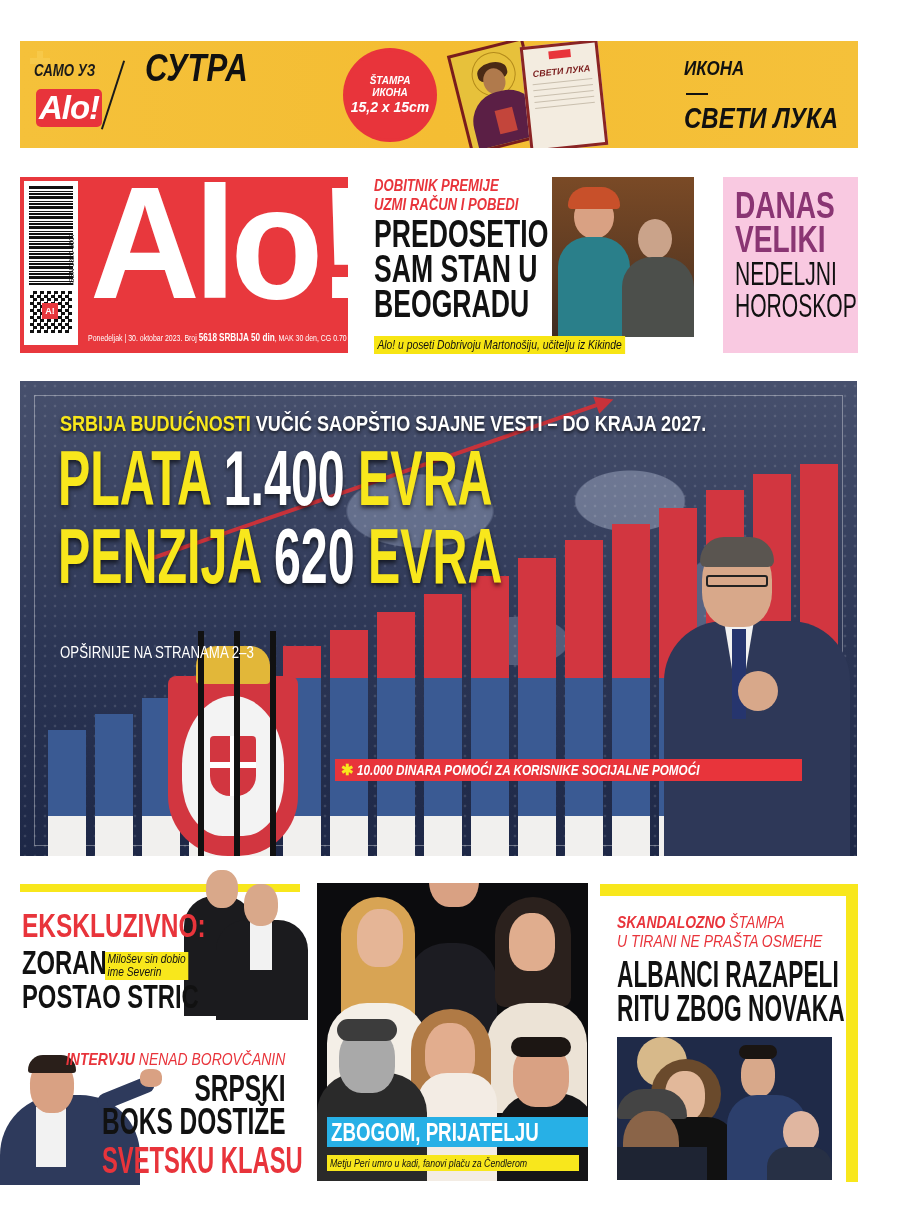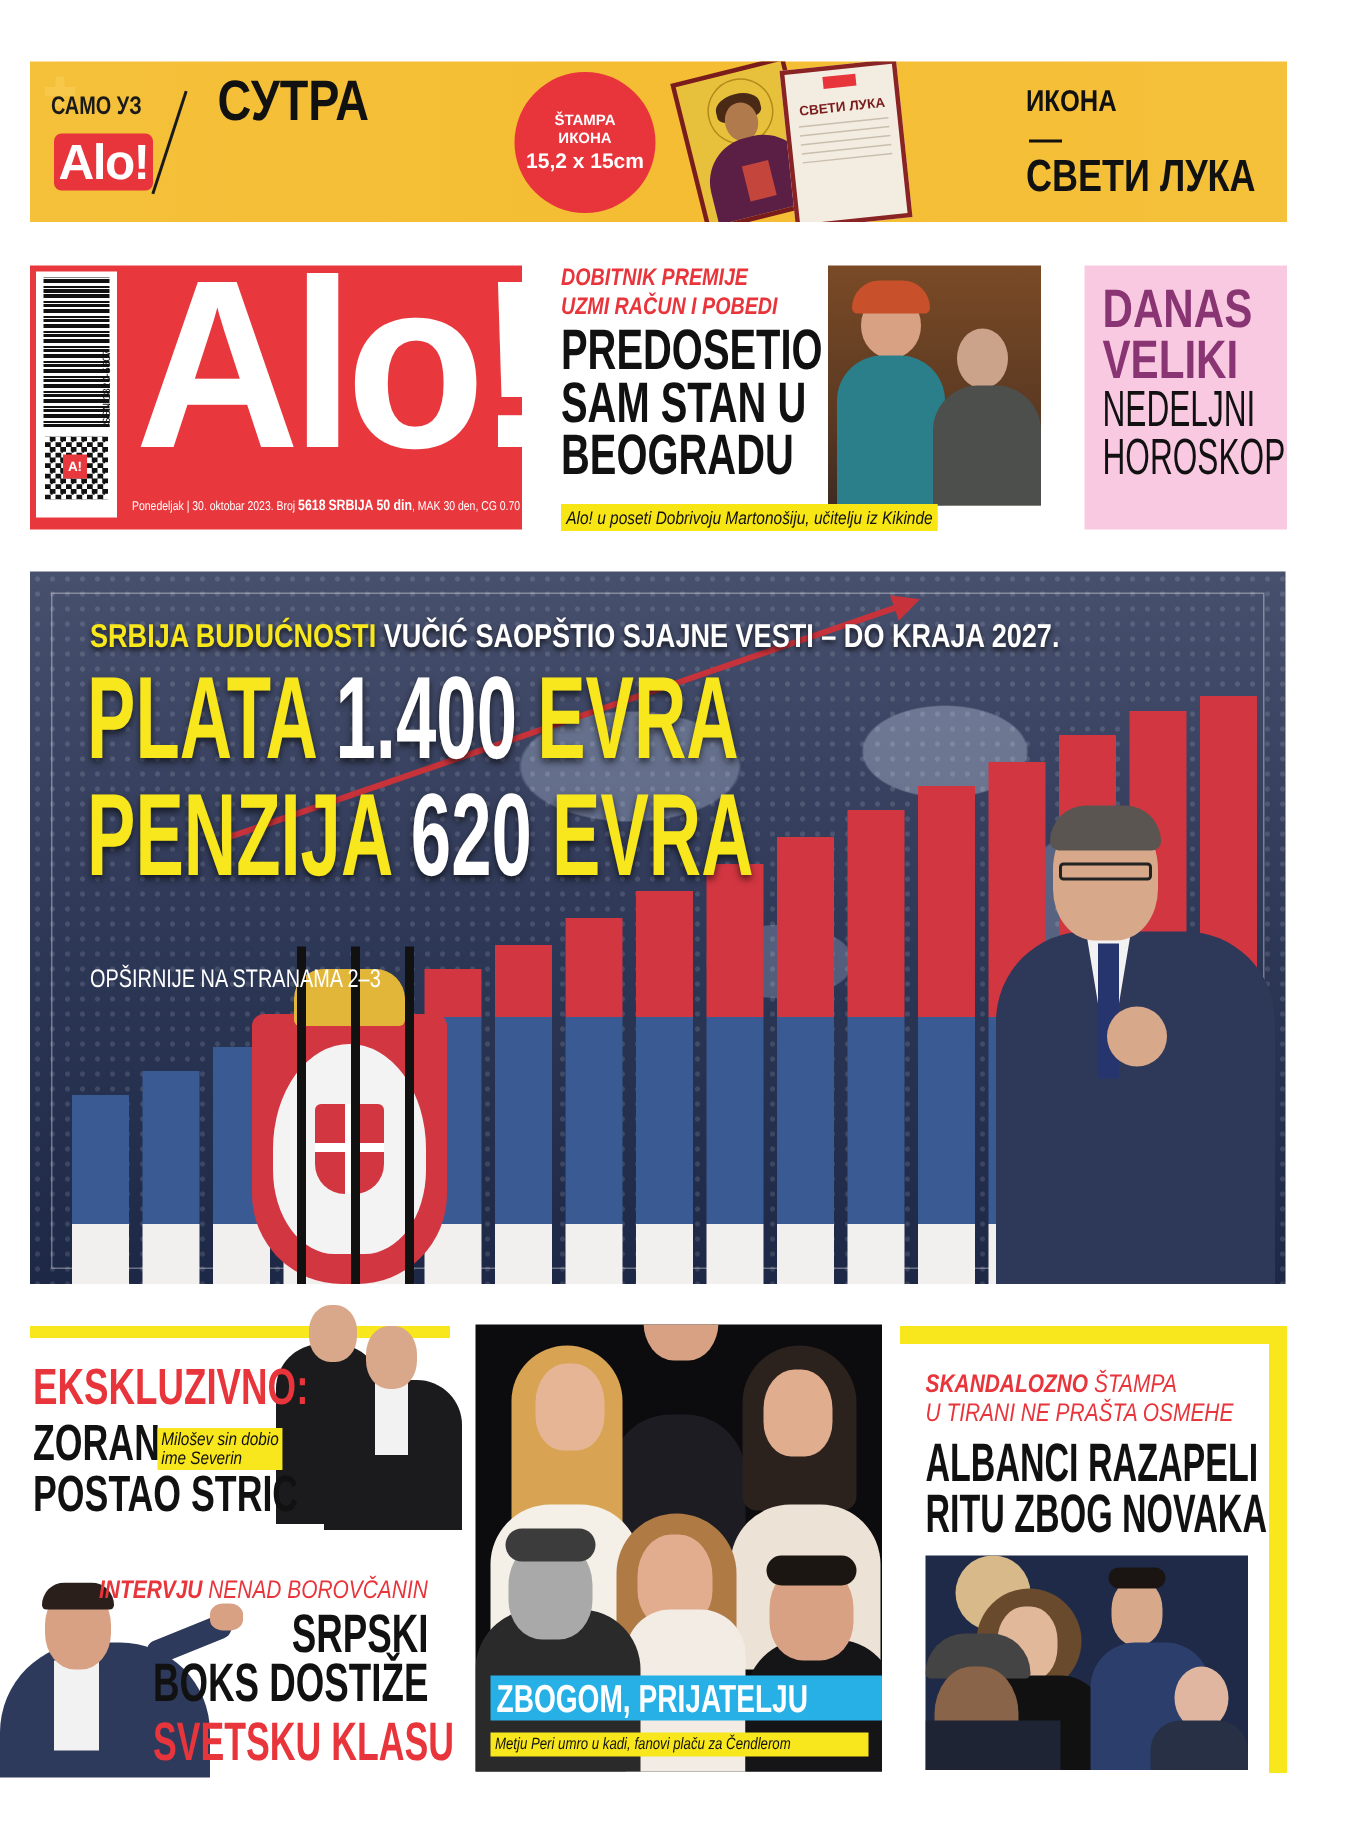--- a/index.html
+++ b/index.html
@@ -3,21 +3,21 @@
 <meta charset="utf-8">
 <style>
   * { box-sizing: border-box; margin: 0; padding: 0; }
   html, body { width: 900px; height: 1226px; background: #ffffff; overflow: hidden; }
   body { position: relative; font-family: "Liberation Sans", sans-serif; }
   .abs { position: absolute; }
 
   
   #promo { left: 20px; top: 41px; width: 838px; height: 107px;
     background: repeating-radial-gradient(circle at 20px 20px, #f6c23a 0 6px, #f3b52a 6px 14px), #f3b52a;
-    background: linear-gradient(90deg, #f5c13a, #f4bd33 50%, #f5c13a); overflow: hidden; }
+    background: linear-gradient(90deg, #f5c13a, #f4bd33 50%, #f5c13a); overflow: hidden; font-style: italic; }
   #promo .crosses { position: absolute; inset: 0; opacity: .35;
     background-image:
       linear-gradient(#fbd867 0 0), linear-gradient(#fbd867 0 0);
     background-size: 6px 20px, 20px 6px;
     background-position: 17px 10px, 10px 17px;
     background-repeat: no-repeat; }
   .samo { left: 14px; top: 20px; font-size: 17px; color: #1a1a1a; font-weight: 700; transform: scaleX(.78); transform-origin: left top; white-space: nowrap; }
   .alo-small { left: 16px; top: 48px; width: 66px; height: 38px; background: #e8343b; border-radius: 5px; color: #fff; font-size: 33px; font-weight: 700; line-height: 38px; text-align: center; letter-spacing: -1px; }
   .slash { left: 92px; top: 18px; width: 2px; height: 72px; background: #1a1a1a; transform: rotate(18deg); }
   .sutra { left: 125px; top: 6px; font-size: 38px; color: #111; font-weight: 700; transform: scaleX(.82); transform-origin: left top; white-space: nowrap; }
@@ -347,20 +347,23 @@
   <div class="pres">
     <div class="suit"></div>
     <div class="shirt"></div>
     <div class="tie"></div>
     <div class="head"></div>
     <div class="hairp"></div>
     <div class="glasses"></div>
     <div class="hand"></div>
   </div>
 
+  <div class="bullet" style="left:315px;top:378px">
+    <span class="star">✱</span><span class="t">10.000 DINARA POMOĆI ZA KORISNIKE SOCIJALNE POMOĆI</span>
+  </div>
 </div>
 
 <div class="yellow-rule" style="left:20px;top:884px;width:280px;"></div>
 
 <div id="zoran">
   <div class="abs photo">
     <div class="man">
       <div class="s" style="left:6px;top:28px;width:70px;height:120px;"></div>
       <div class="h" style="left:28px;top:2px;width:32px;height:38px;"></div>
     </div>

